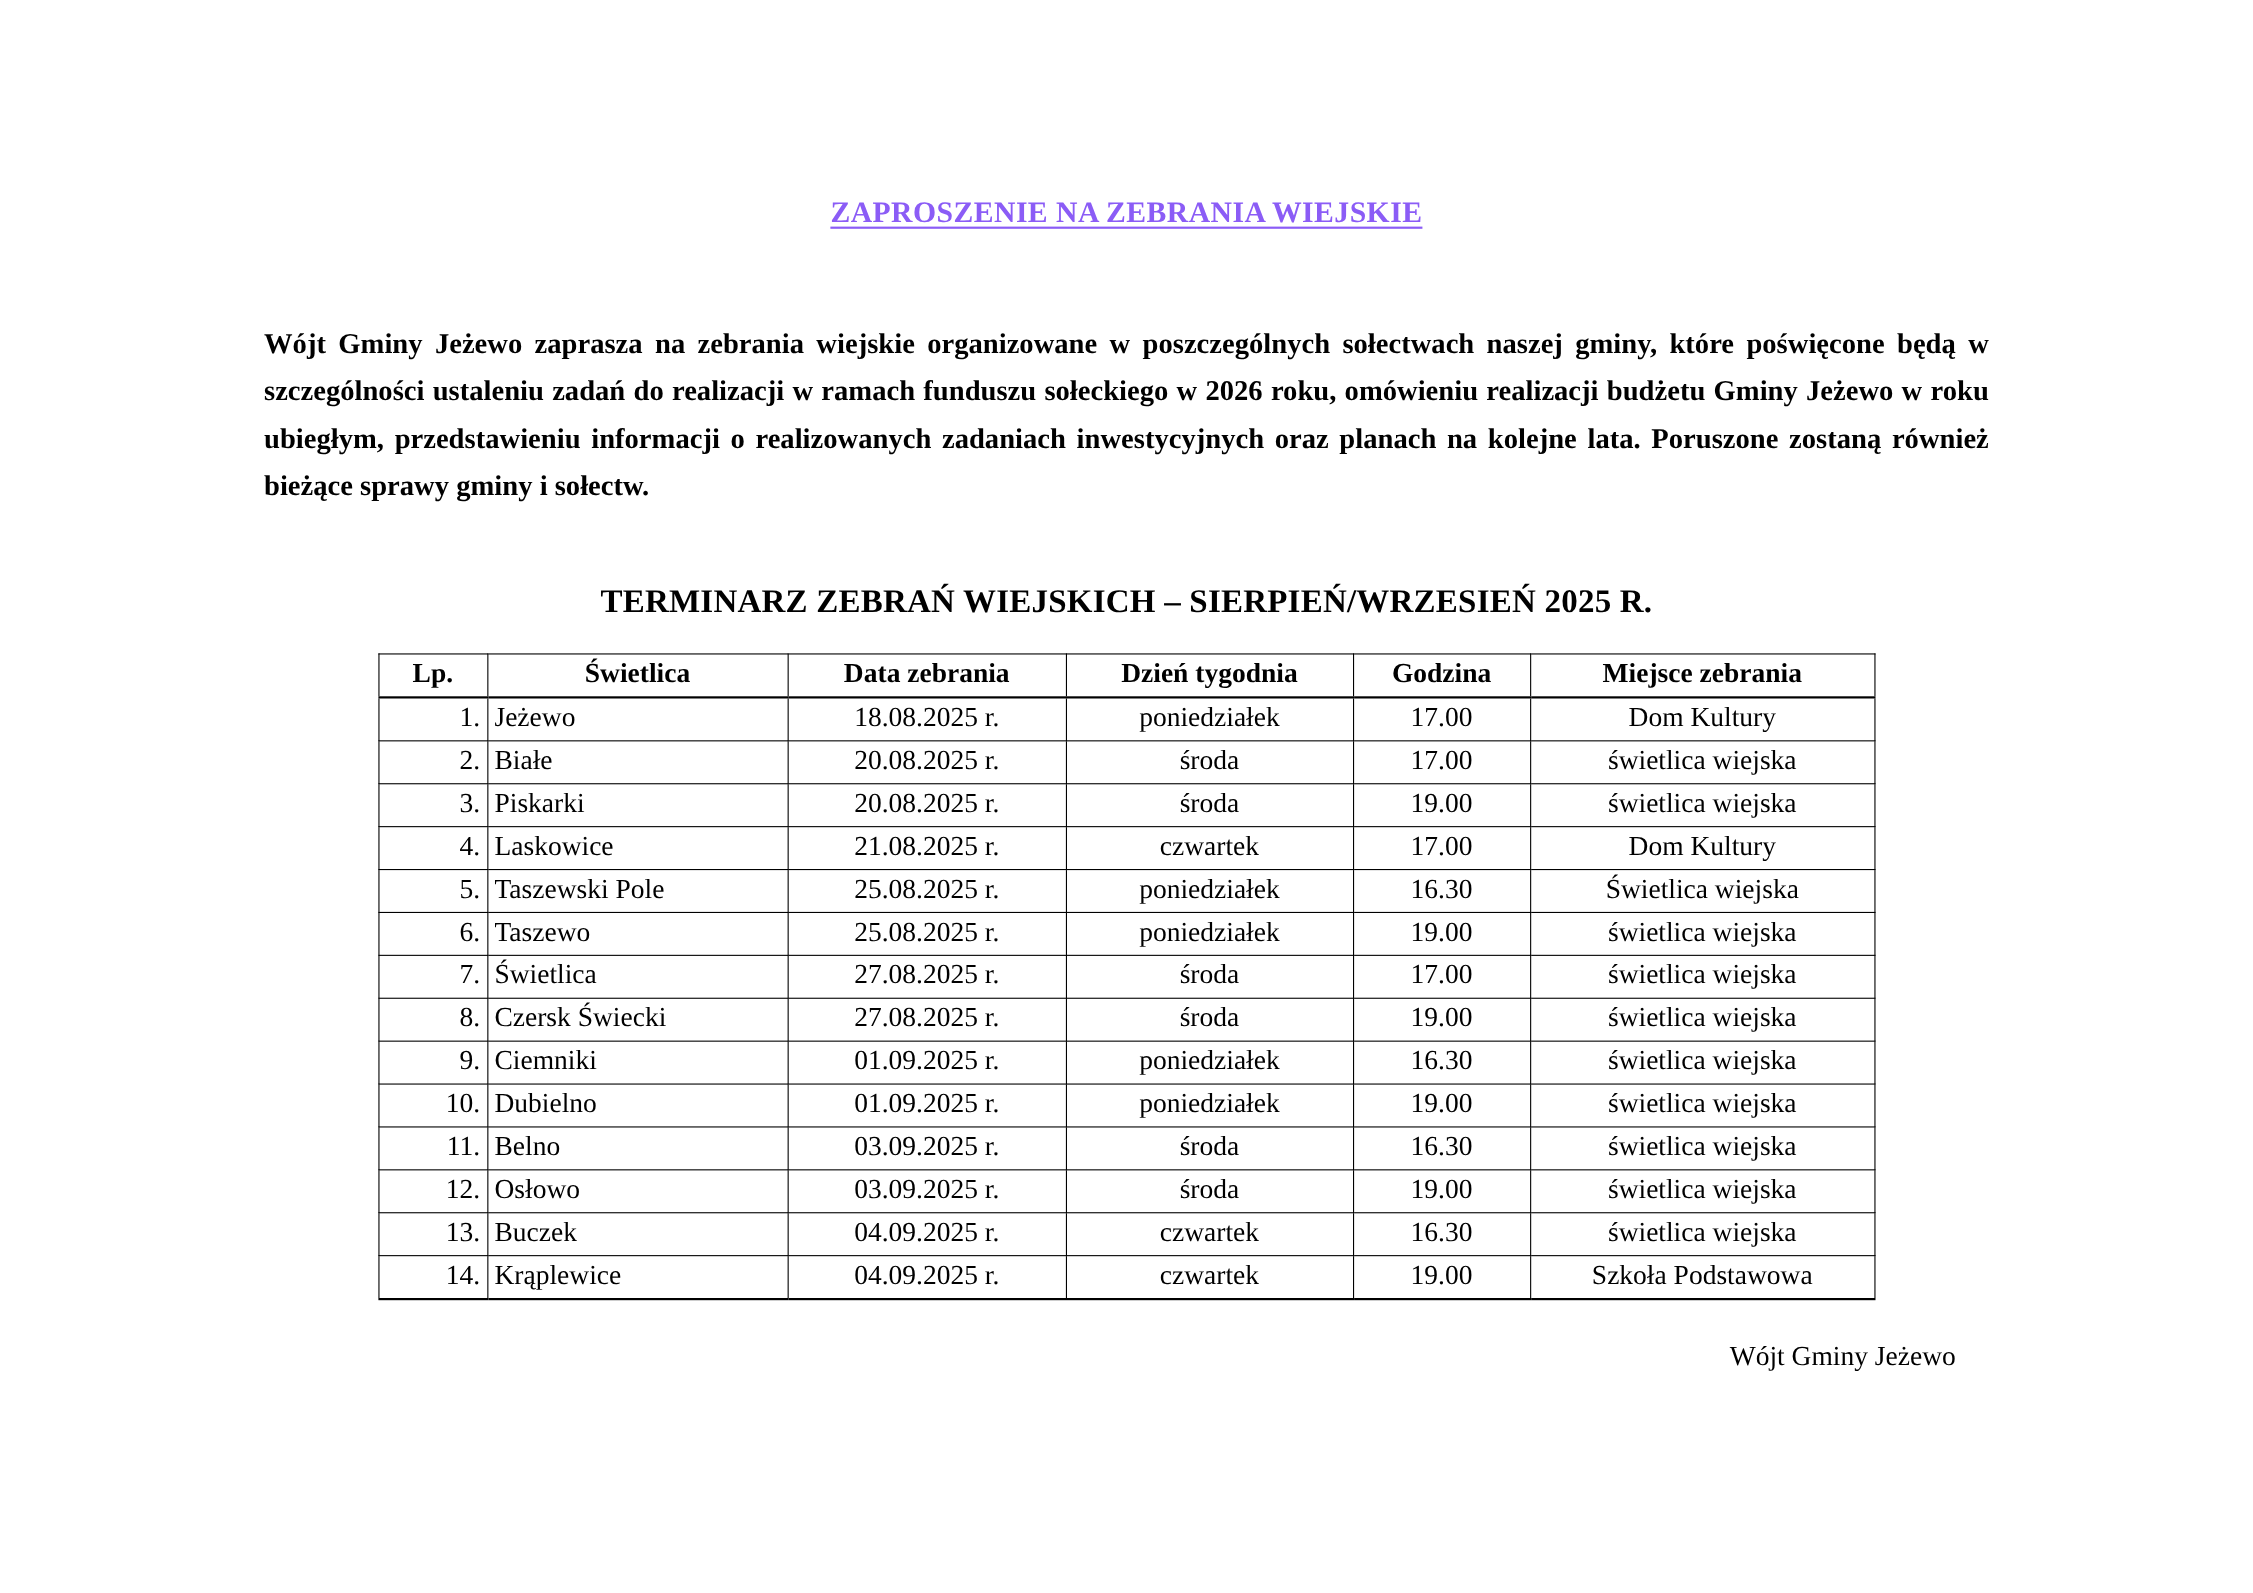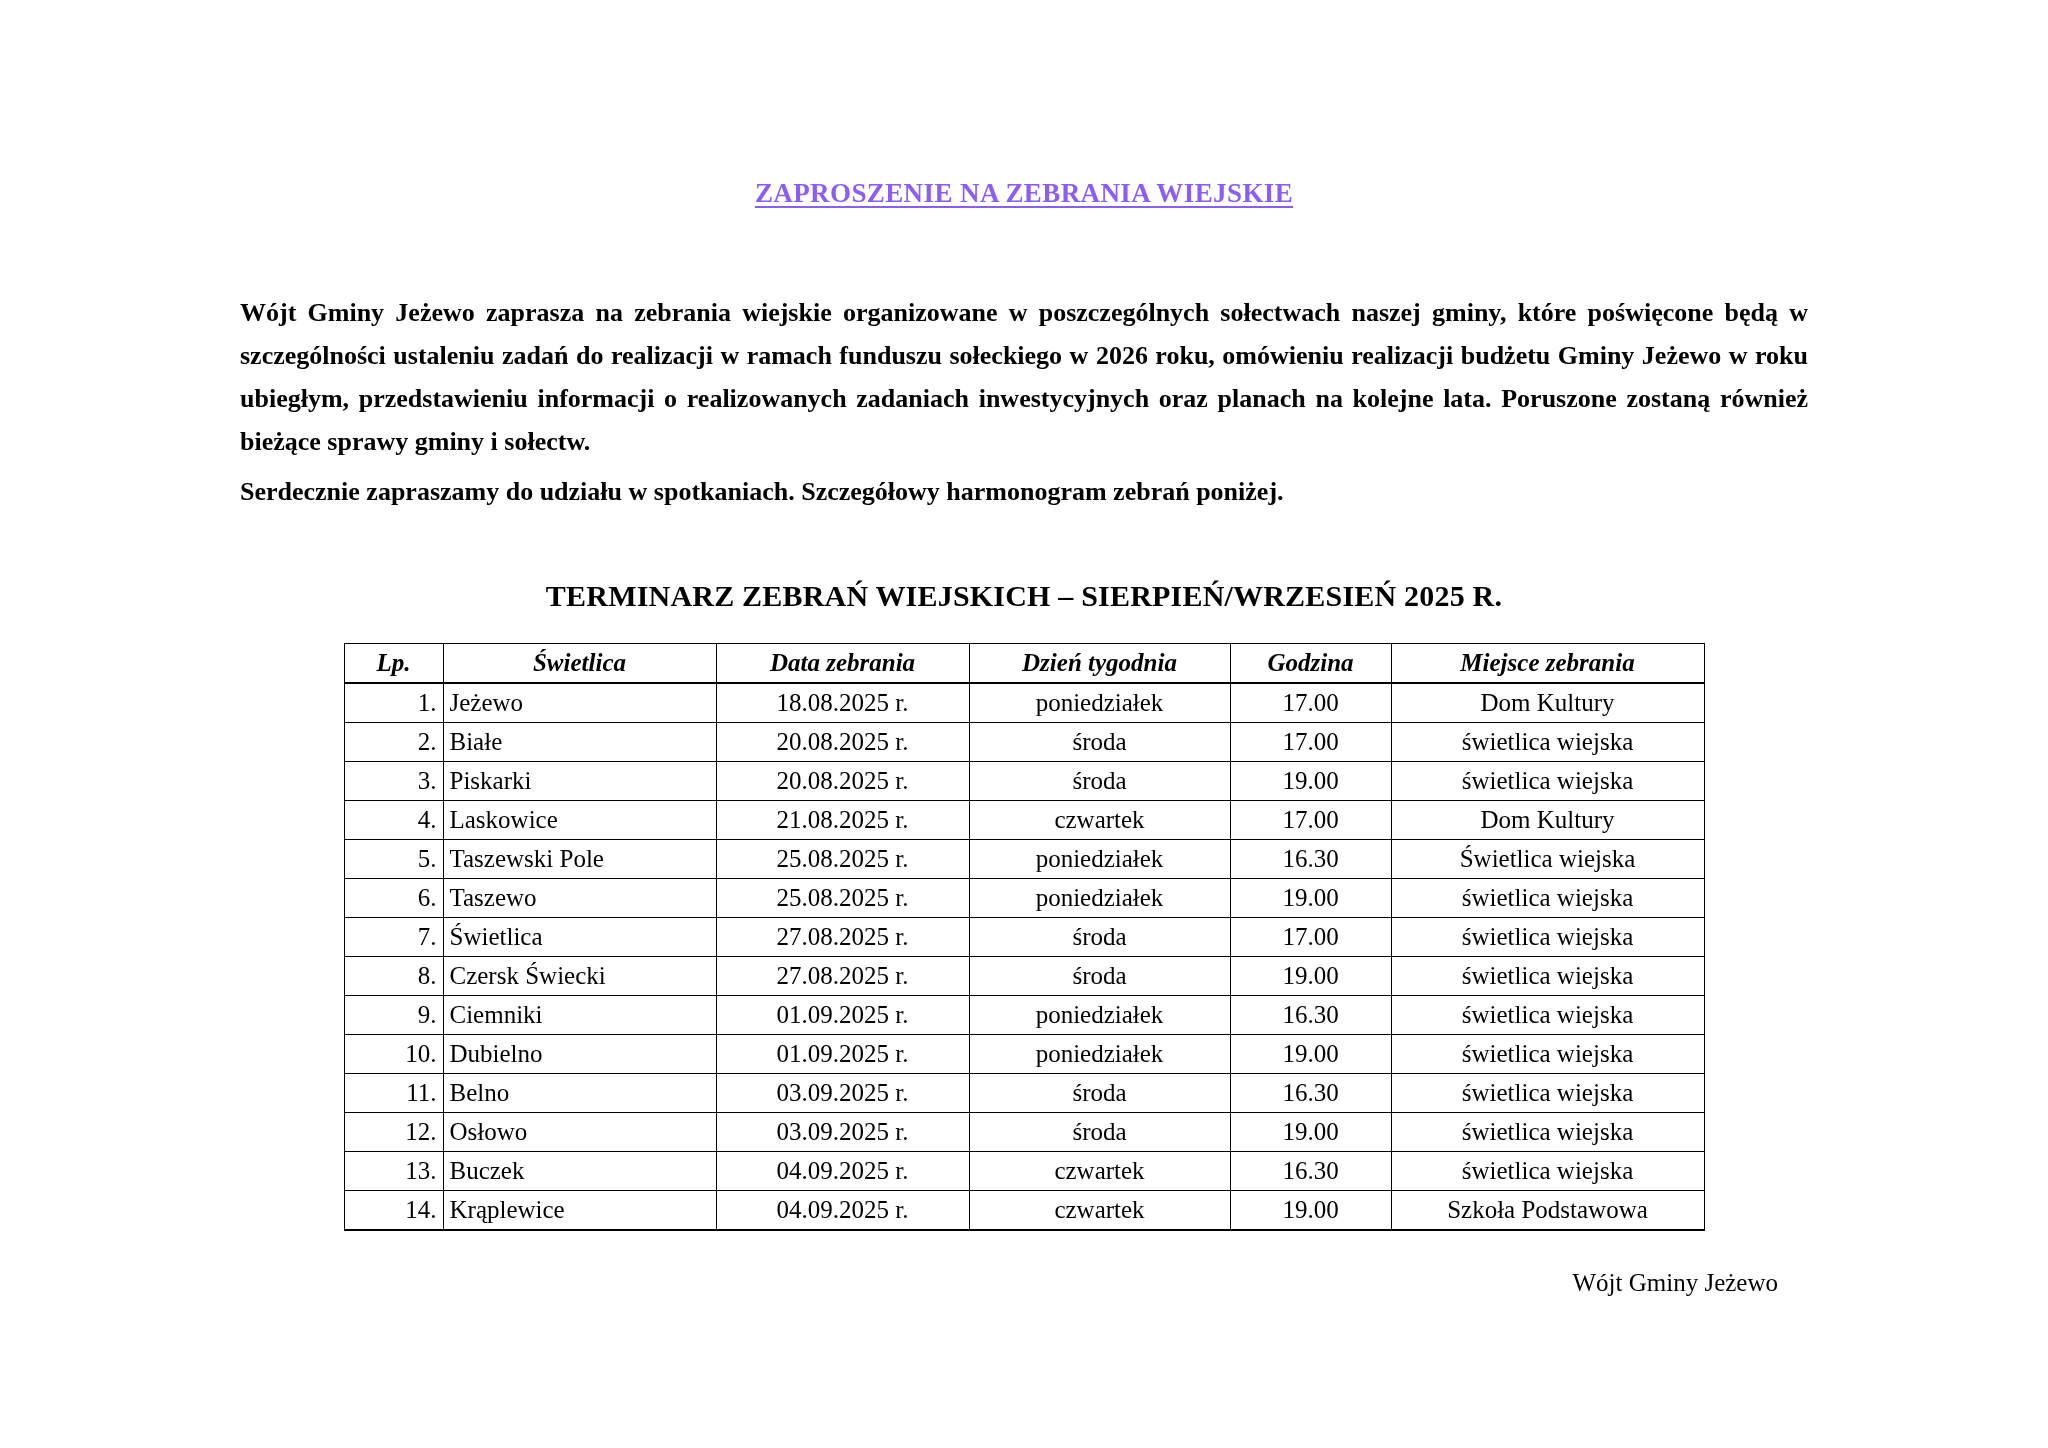--- a/index.html
+++ b/index.html
@@ -65,21 +65,20 @@
   table.schedule td {
     border: 1px solid #000000;
     padding: 2px 6px;
     line-height: 1.22;
     height: 34px;
     vertical-align: middle;
   }
   table.schedule thead th {
     font-weight: bold;
     border-bottom-width: 2px;
-    font-style: italic;
   }
   table.schedule tbody tr:last-child td {
     border-bottom-width: 2px;
   }
   table.schedule th.c-lp, table.schedule td.c-lp { width: 86px; }
   table.schedule th.c-sol, table.schedule td.c-sol { width: 260px; }
   table.schedule th.c-date, table.schedule td.c-date { width: 240px; }
   table.schedule th.c-day, table.schedule td.c-day { width: 248px; }
   table.schedule th.c-hour, table.schedule td.c-hour { width: 148px; }
   table.schedule th.c-place, table.schedule td.c-place { width: 300px; }
@@ -98,21 +97,20 @@
 </style>
 </head>
 <body>
 
 <div class="page">
 
   <div class="doc-title">ZAPROSZENIE NA ZEBRANIA WIEJSKIE</div>
 
   <div class="intro">
     <p>Wójt Gminy Jeżewo zaprasza na zebrania wiejskie organizowane w poszczególnych sołectwach naszej gminy, które poświęcone będą w szczególności ustaleniu zadań do realizacji w ramach funduszu sołeckiego w 2026 roku, omówieniu realizacji budżetu Gminy Jeżewo w roku ubiegłym, przedstawieniu informacji o realizowanych zadaniach inwestycyjnych oraz planach na kolejne lata. Poruszone zostaną również bieżące sprawy gminy i sołectw.</p>
-    <p class="last">Serdecznie zapraszamy do udziału w spotkaniach. Szczegółowy harmonogram zebrań poniżej.</p>
   </div>
 
   <div class="schedule-title">TERMINARZ ZEBRAŃ WIEJSKICH – SIERPIEŃ/WRZESIEŃ 2025 R.</div>
 
   <div class="table-wrap">
     <table class="schedule">
       <thead>
         <tr>
           <th class="c-lp">Lp.</th>
           <th class="c-sol">Świetlica</th>

